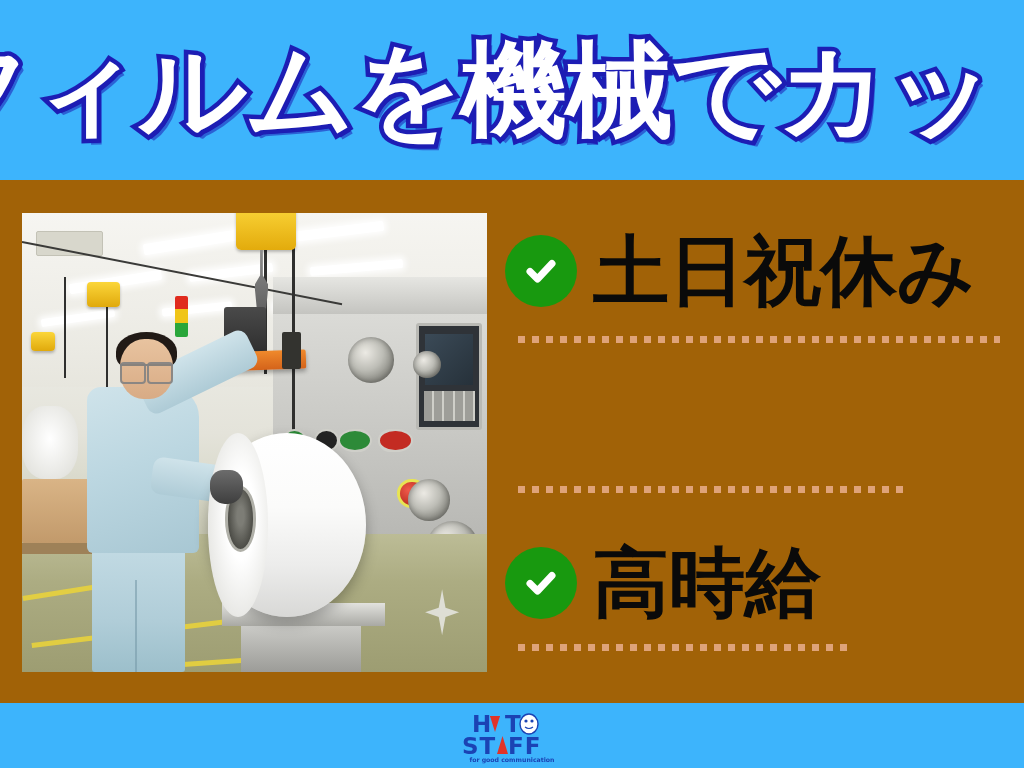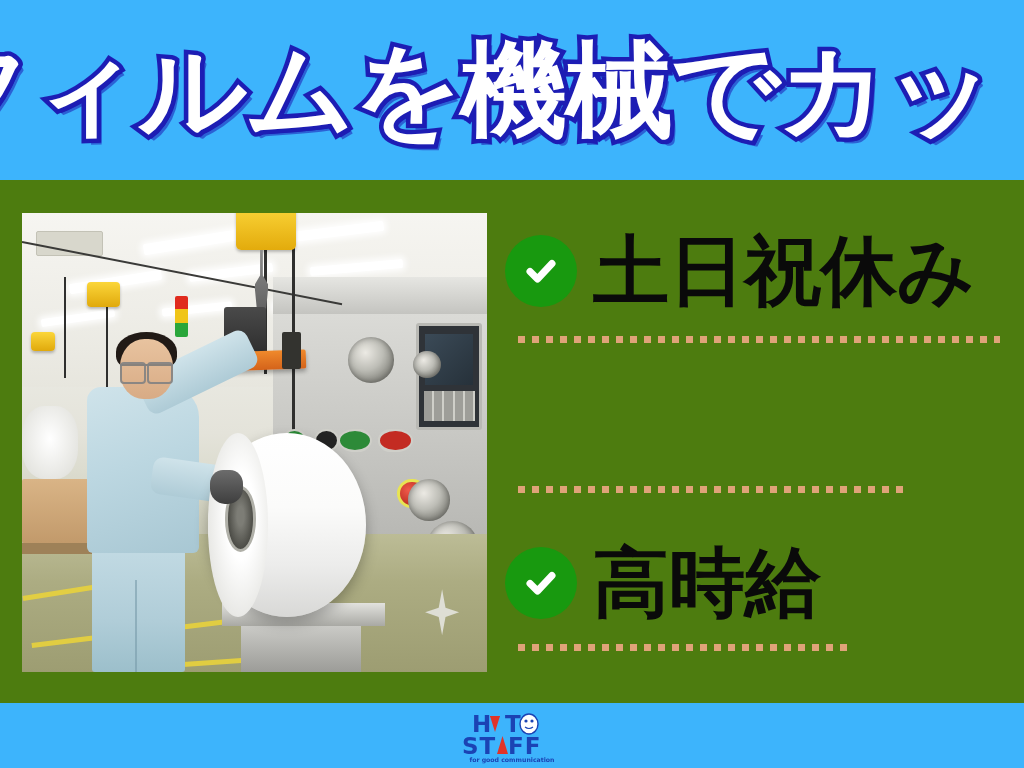--- a/index.html
+++ b/index.html
@@ -54,21 +54,21 @@
     transform: scaleX(1.03);
   }
 
   
   .middle {
     position: absolute;
     left: 0;
     top: 180px;
     width: 1024px;
     height: 523px;
-    background: #4d7c0f;
+    background: #a16207;
   }
 
   
   .photo-frame {
     position: absolute;
     left: 22px;
     top: 33px;
     width: 465px;
     height: 459px;
     overflow: hidden;

